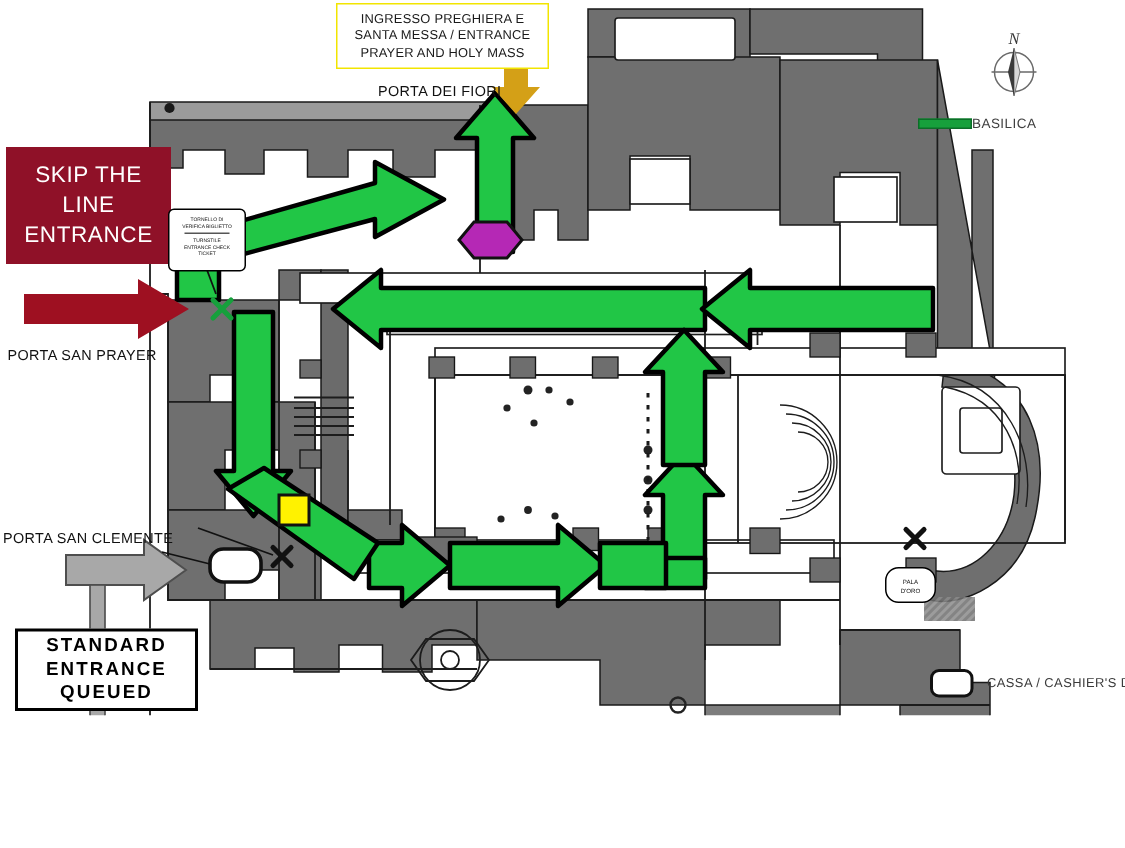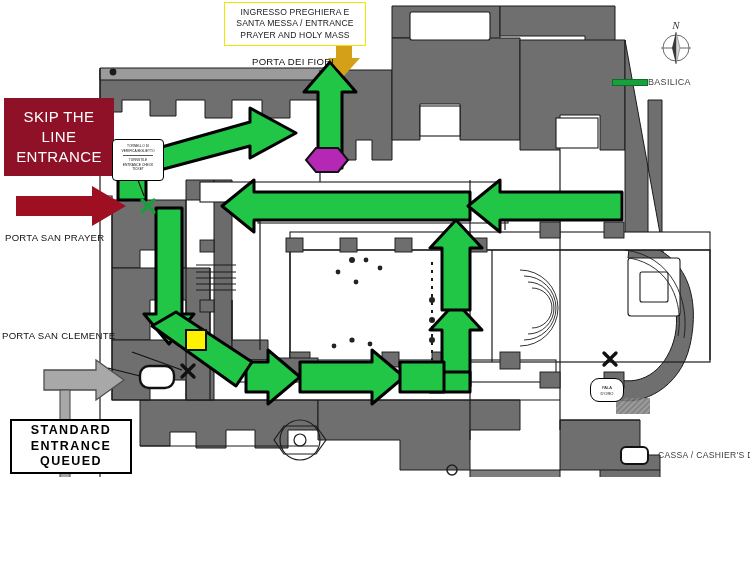--- a/index.html
+++ b/index.html
@@ -85,21 +85,21 @@
 
   
   .map-label {
     font-size: 9.6px;
     letter-spacing: 0.25px;
     color: #111111;
     white-space: nowrap;
   }
   #label-porta-fiori { left: 252px; top: 56px; }
   #label-porta-pietro { left: 5px; top: 232px; }
-  #label-porta-clemente { left: 2px; top: 330px; text-align: center; }
+  #label-porta-clemente { left: 2px; top: 354px; text-align: center; }
 
   
   #turnstile-box {
     left: 112px;
     top: 139px;
     width: 52px;
     height: 42px;
     border: 1px solid #000000;
     border-radius: 4px;
     background: #ffffff;

